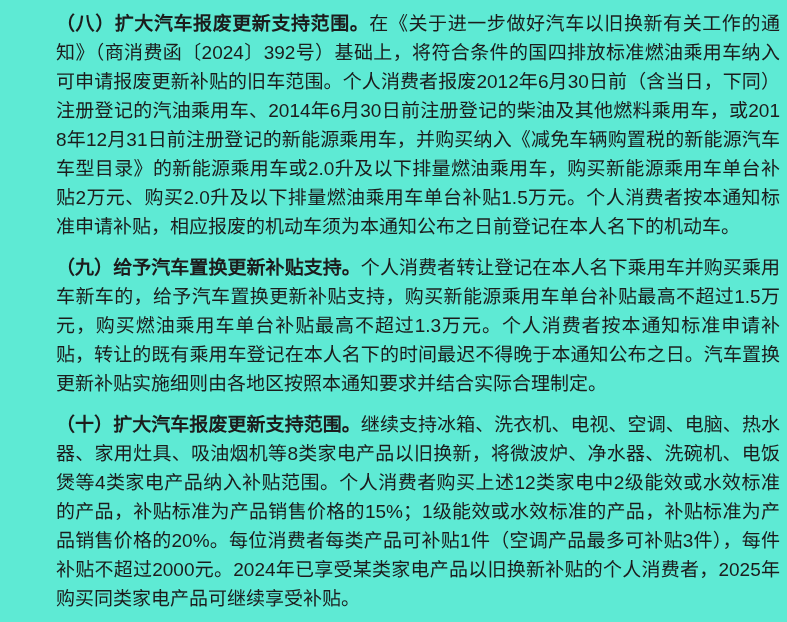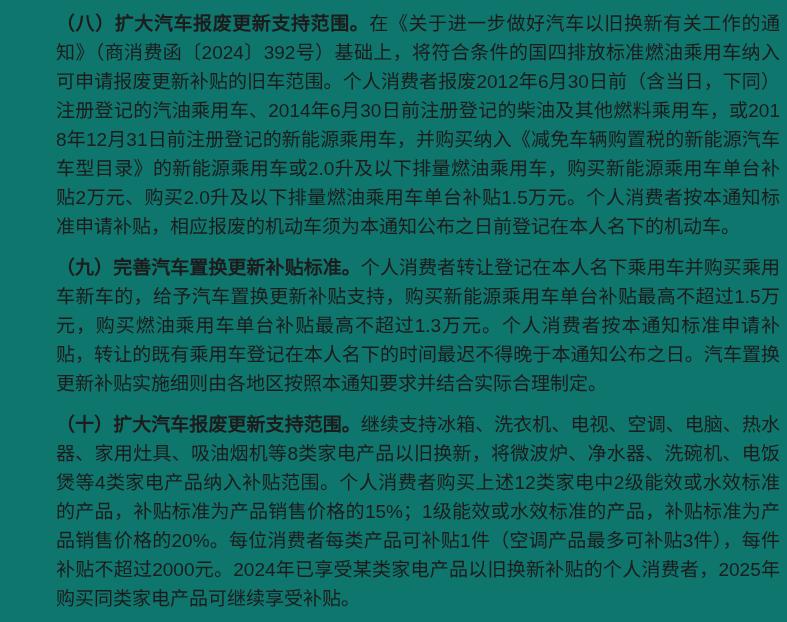--- a/index.html
+++ b/index.html
@@ -4,21 +4,21 @@
 <style>
   html, body {
     margin: 0;
     padding: 0;
     background: #ffffff;
   }
   .page {
     position: relative;
     width: 787px;
     height: 622px;
-    background: #0f766e;
+    background: #5eead4;
     overflow: hidden;
     box-sizing: border-box;
     padding: 9px 7px 0 56px;
     font-family: "Liberation Sans", "DejaVu Sans", sans-serif;
     color: #1c1c1c;
   }
   .doc-paragraph {
     margin: 0 0 12px 0;
     font-size: 19px;
     line-height: 29px;
@@ -38,18 +38,18 @@
   }
 </style>
 </head>
 <body>
 
 <div class="page">
   <p class="doc-paragraph">
     <strong class="para-heading">（八）扩大汽车报废更新支持范围。</strong><span class="para-body">在《关于进一步做好汽车以旧换新有关工作的通知》（商消费函〔2024〕392号）基础上，将符合条件的国四排放标准燃油乘用车纳入可申请报废更新补贴的旧车范围。个人消费者报废2012年6月30日前（含当日，下同）注册登记的汽油乘用车、2014年6月30日前注册登记的柴油及其他燃料乘用车，或2018年12月31日前注册登记的新能源乘用车，并购买纳入《减免车辆购置税的新能源汽车车型目录》的新能源乘用车或2.0升及以下排量燃油乘用车，购买新能源乘用车单台补贴2万元、购买2.0升及以下排量燃油乘用车单台补贴1.5万元。个人消费者按本通知标准申请补贴，相应报废的机动车须为本通知公布之日前登记在本人名下的机动车。</span>
   </p>
   <p class="doc-paragraph">
-    <strong class="para-heading">（九）完善汽车置换更新补贴标准。</strong><span class="para-body">个人消费者转让登记在本人名下乘用车并购买乘用车新车的，给予汽车置换更新补贴支持，购买新能源乘用车单台补贴最高不超过1.5万元，购买燃油乘用车单台补贴最高不超过1.3万元。个人消费者按本通知标准申请补贴，转让的既有乘用车登记在本人名下的时间最迟不得晚于本通知公布之日。汽车置换更新补贴实施细则由各地区按照本通知要求并结合实际合理制定。</span>
+    <strong class="para-heading">（九）给予汽车置换更新补贴支持。</strong><span class="para-body">个人消费者转让登记在本人名下乘用车并购买乘用车新车的，给予汽车置换更新补贴支持，购买新能源乘用车单台补贴最高不超过1.5万元，购买燃油乘用车单台补贴最高不超过1.3万元。个人消费者按本通知标准申请补贴，转让的既有乘用车登记在本人名下的时间最迟不得晚于本通知公布之日。汽车置换更新补贴实施细则由各地区按照本通知要求并结合实际合理制定。</span>
   </p>
   <p class="doc-paragraph">
     <strong class="para-heading">（十）扩大汽车报废更新支持范围。</strong><span class="para-body">继续支持冰箱、洗衣机、电视、空调、电脑、热水器、家用灶具、吸油烟机等8类家电产品以旧换新，将微波炉、净水器、洗碗机、电饭煲等4类家电产品纳入补贴范围。个人消费者购买上述12类家电中2级能效或水效标准的产品，补贴标准为产品销售价格的15%；1级能效或水效标准的产品，补贴标准为产品销售价格的20%。每位消费者每类产品可补贴1件（空调产品最多可补贴3件），每件补贴不超过2000元。2024年已享受某类家电产品以旧换新补贴的个人消费者，2025年购买同类家电产品可继续享受补贴。</span>
   </p>
 </div>
 
 </body></html>

